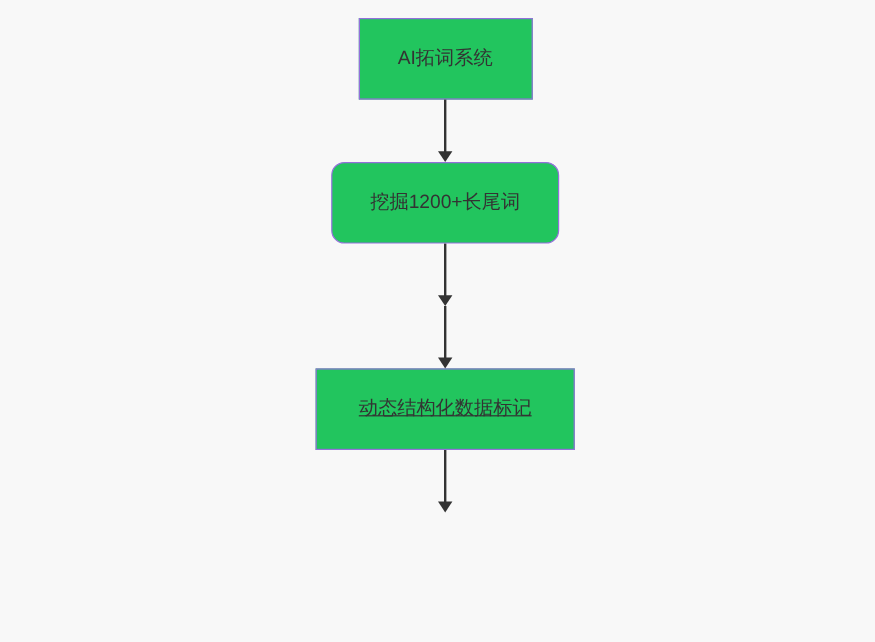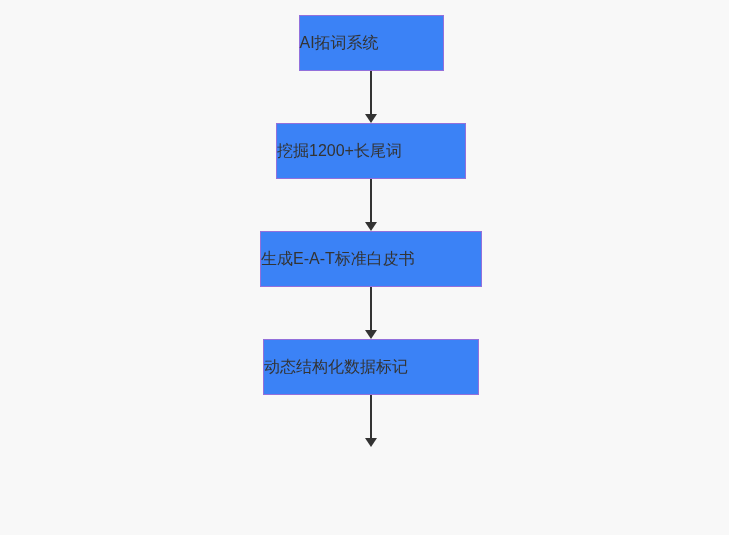--- a/index.html
+++ b/index.html
@@ -19,35 +19,36 @@
   .flow {
     position: absolute;
     left: 371px;
     top: 15px;
     transform: translateX(-50%);
     display: flex;
     flex-direction: column;
     align-items: center;
   }
   .node {
-    height: 56px;
-    background: #3b82f6;
+    height: 68px;
+    background: #22c55e;
     border: 1px solid #9370DB;
     display: flex;
     align-items: center;
+    justify-content: center;
     color: #333333;
     font-size: 16px;
     line-height: 1;
     white-space: nowrap;
   }
   
   .node.n0 { width: 145px; }
-  .node.n1 { width: 190px; }
+  .node.n1 { width: 190px; border-radius: 11px; }
   .node.n2 { width: 222px; }
-  .node.n3 { width: 216px; }
+  .node.n3 { width: 216px; text-decoration: underline; }
   .node.n4 { width: 233px; }
   .connector {
     height: 52px;
     width: 14px;
     position: relative;
     display: flex;
     justify-content: center;
   }
   .connector .line {
     position: absolute;
@@ -87,23 +88,20 @@
 
     <div class="node n1">
       <span>挖掘1200+长尾词</span>
     </div>
 
     <div class="connector">
       <div class="line"></div>
       <div class="head"></div>
     </div>
 
-    <div class="node n2">
-      <span>生成E-A-T标准白皮书</span>
-    </div>
 
     <div class="connector">
       <div class="line"></div>
       <div class="head"></div>
     </div>
 
     <div class="node n3">
       <span>动态结构化数据标记</span>
     </div>
 

